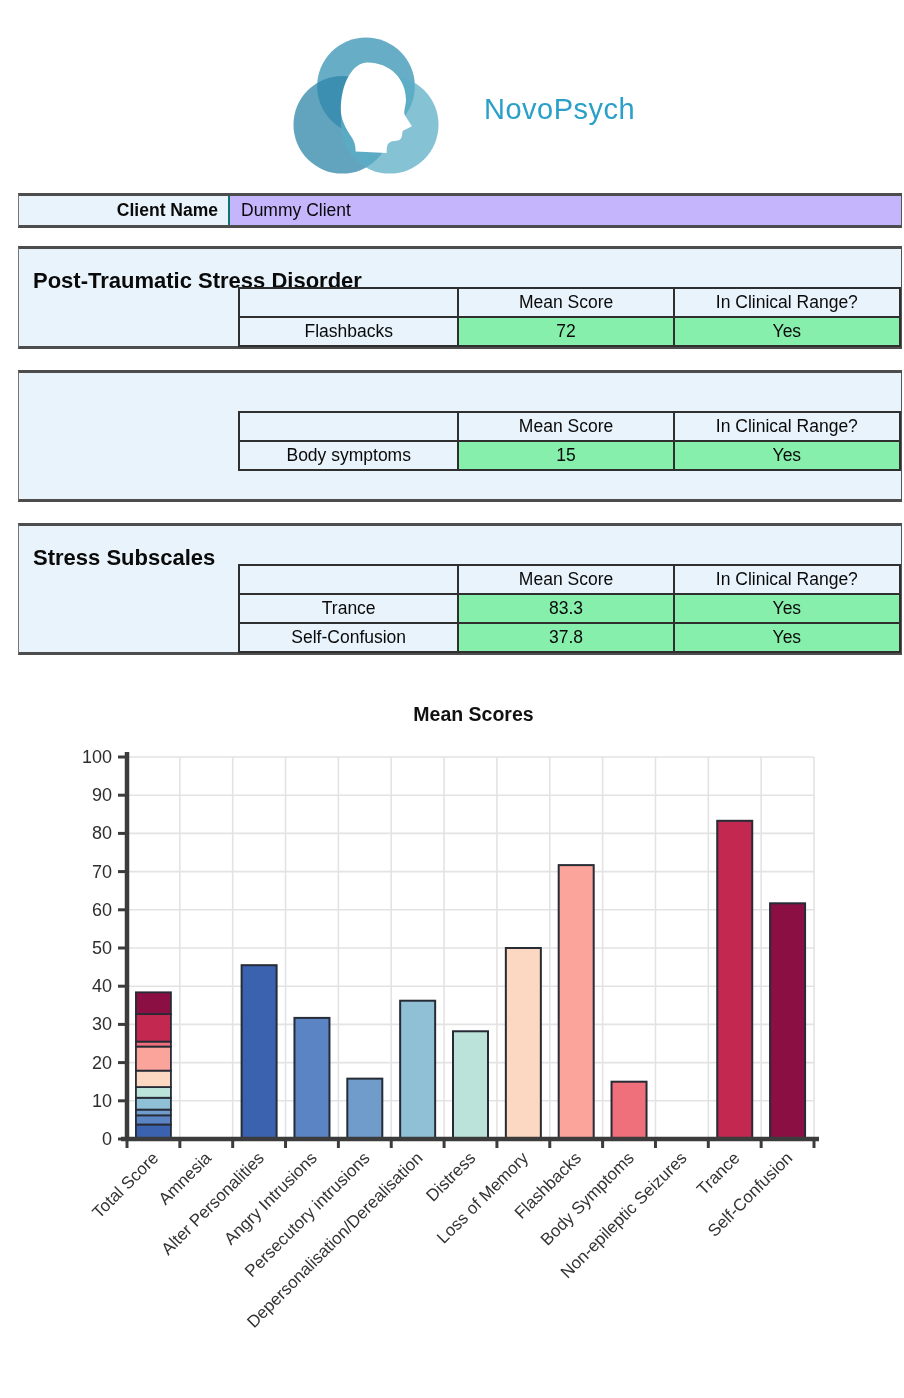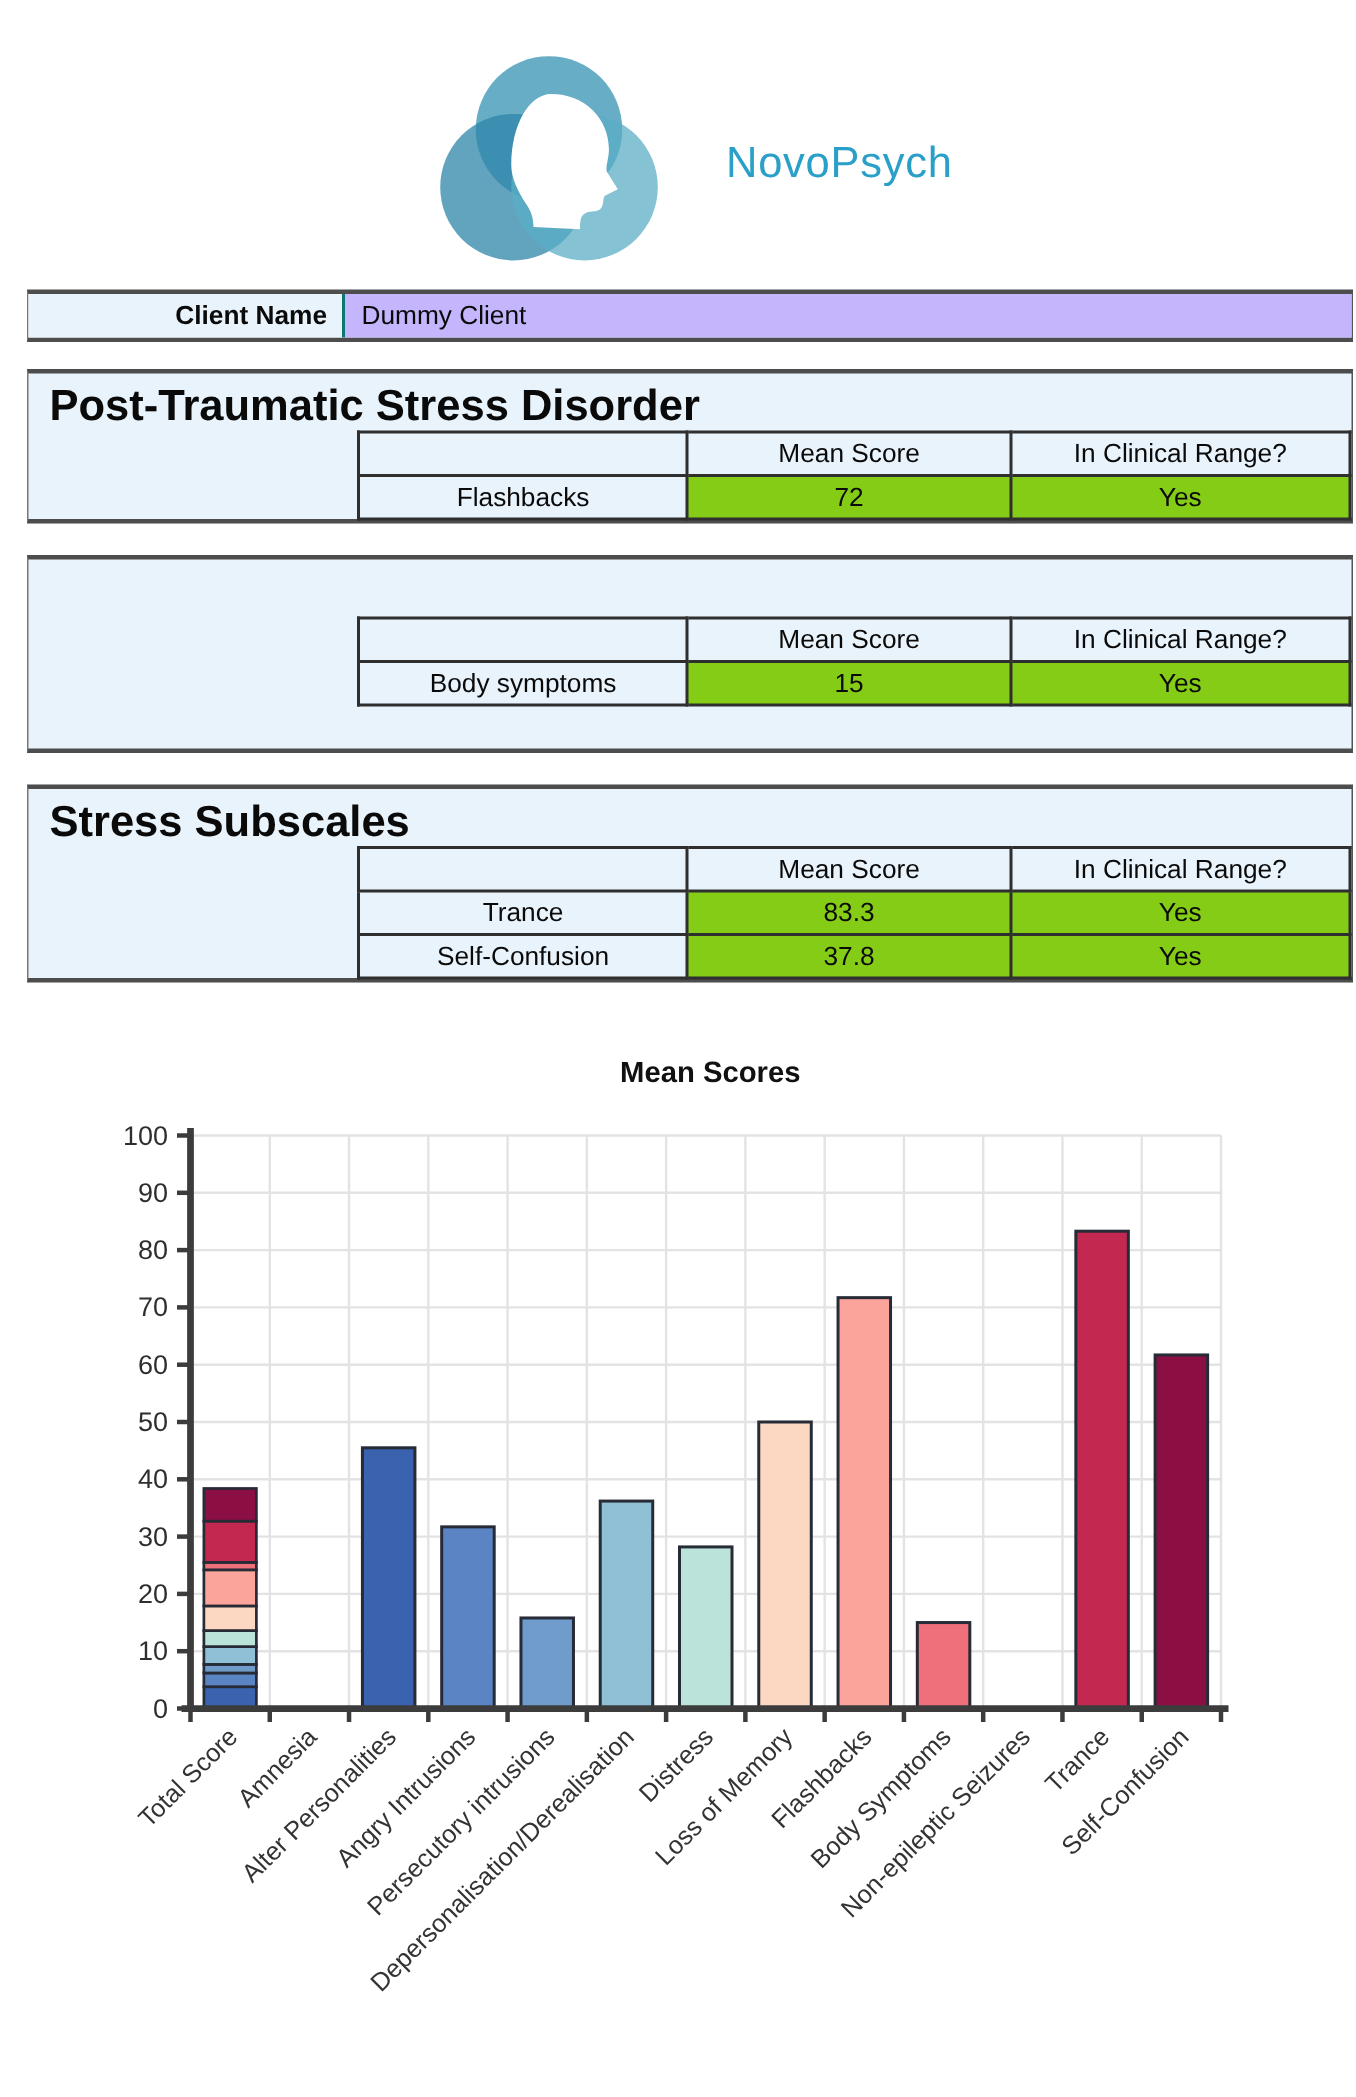--- a/index.html
+++ b/index.html
@@ -23,35 +23,35 @@
   .client-value{flex:1;background:#c4b5fd;font-size:17.5px;line-height:29px;padding-left:11px;}
   
   .section{
     position:absolute;left:18px;width:882px;background:#e9f3fb;
     border-top:3px solid #4d4d4d;border-bottom:3px solid #4d4d4d;
     border-left:1px solid #777;border-right:1px solid #555;box-sizing:content-box;
   }
   .sec1{top:246px;height:97px;}
   .sec2{top:370px;height:126px;}
   .sec3{top:523px;height:126px;}
-  .section-title{position:absolute;left:14px;top:6px;font-weight:bold;font-size:29px;}
+  .section-title{position:absolute;left:14px;top:19px;font-weight:bold;font-size:22px;}
   table.scores{
     position:absolute;left:219px;top:38px;border-collapse:collapse;table-layout:fixed;
     font-size:17.5px;
   }
   table.scores td{
     border:2px solid #2f2f2f;height:29px;text-align:center;vertical-align:middle;
     padding:0 4px;box-sizing:border-box;
   }
   td.col-label{width:220px;background:#e9f3fb;}
   td.col-mean{width:216px;}
   td.col-range{width:227px;}
   tr.head td{background:#e9f3fb;}
   td.blank{border:none;background:transparent;}
-  tr.datarow td.col-mean,tr.datarow td.col-range{background:#84cc16;}
+  tr.datarow td.col-mean,tr.datarow td.col-range{background:#86efac;}
   
   .chart-svg{position:absolute;left:0;top:0;width:904px;height:1398px;}
   .chart-svg text{font-family:"Liberation Sans","DejaVu Sans",sans-serif;}
 </style>
 </head>
 <body>
 
 <div class="page">
 
   <svg class="logo" viewBox="0 0 100 100" aria-hidden="true">

